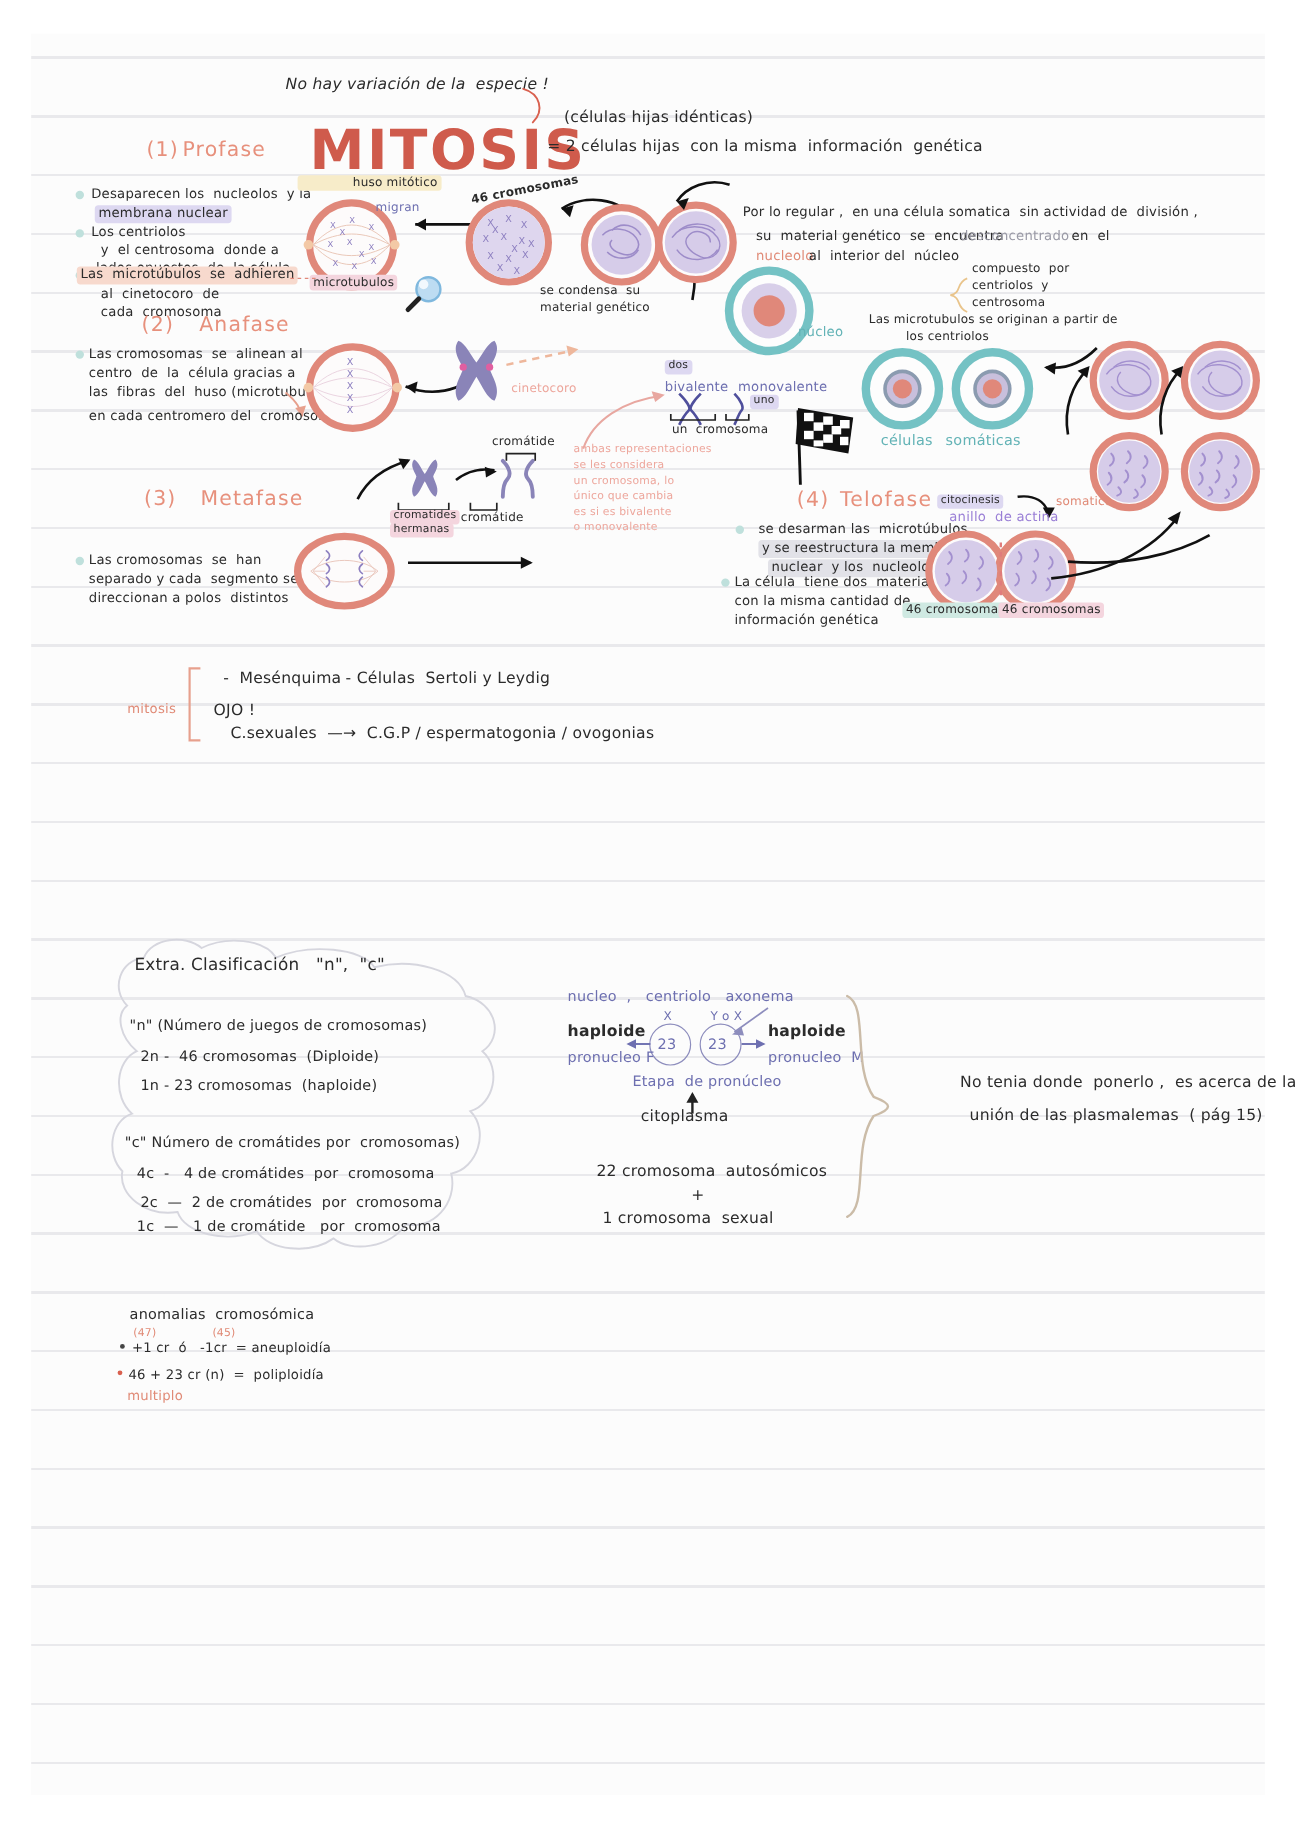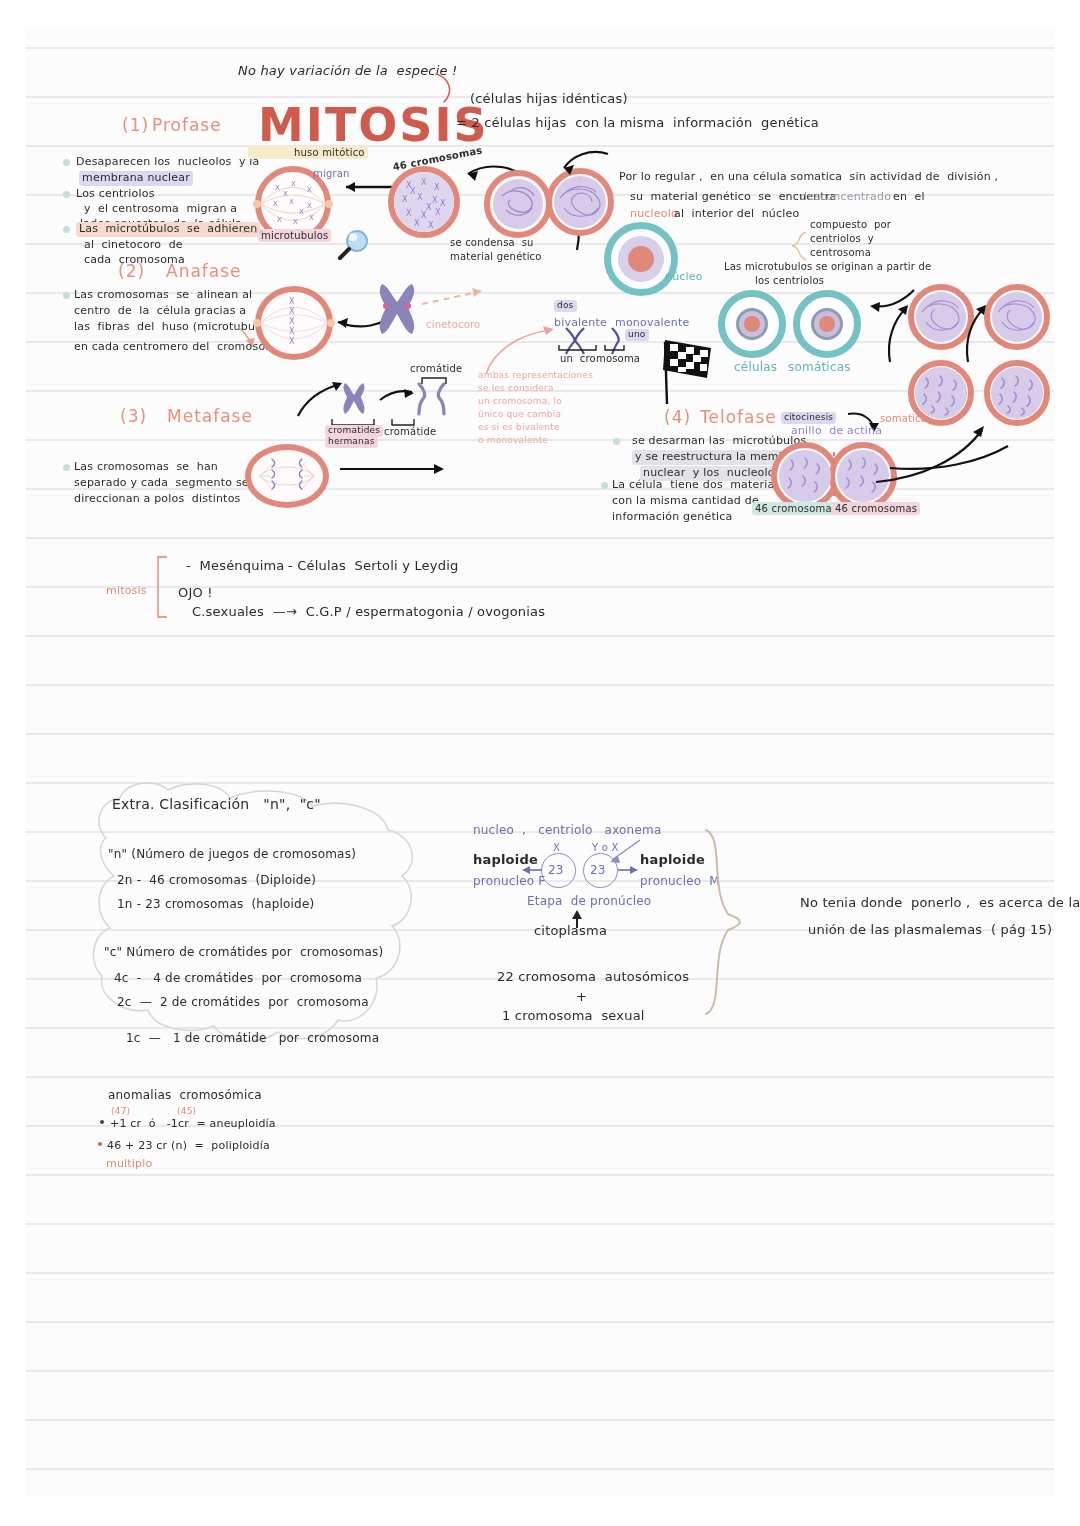--- a/index.html
+++ b/index.html
@@ -99,25 +99,25 @@
 <div class="layer">
   <div class="n phase" style="left:122px;top:114px;">(1)</div>
   <div class="n phase" style="left:152px;top:114px;">Profase</div>
 
   <div class="bullet" style="left:63px;top:159px;"></div>
   <div class="n hand s11 ink" style="left:76px;top:155px;">Desaparecen los  nucleolos  y la</div>
   <div class="n hand s11 ink hl hl-lav" style="left:79px;top:171px;">membrana nuclear</div>
 
   <div class="bullet" style="left:63px;top:191px;"></div>
   <div class="n hand s11 ink" style="left:76px;top:187px;">Los centriolos</div>
-  <div class="n hand s11 ink" style="left:84px;top:202px;">y  el centrosoma  migran a</div>
+  <div class="n hand s11 ink" style="left:84px;top:202px;">y  el centrosoma  donde a</div>
   <div class="n hand s11 ink" style="left:80px;top:217px;">lados opuestos  de  la célula</div>
 
   <div class="bullet" style="left:63px;top:226px;"></div>
-  <div class="n hand s11 ink hl hl-peach" style="left:76px;top:222px;">Las  microtúbulos  se  adhieren</div>
+  <div class="n hand s11 ink hl hl-peach" style="left:64px;top:222px;">Las  microtúbulos  se  adhieren</div>
   <div class="n hand s11 ink" style="left:84px;top:238px;">al  cinetocoro  de</div>
   <div class="n hand s11 ink" style="left:84px;top:253px;">cada  cromosoma</div>
 </div>
 
 <div class="layer">
 
   <div class="n hand s10 ink hl hl-yellow" style="left:248px;top:146px;padding-left:46px;">huso mitótico</div>
 
   <div class="cell cell-orange" style="left:255px;top:166px;width:76px;height:76px;"></div>
   <svg style="position:absolute;left:255px;top:166px;" width="76" height="76">
@@ -576,21 +576,21 @@
   </svg>
 
   <div class="n hand s14 ink" style="left:112px;top:795px;">Extra. Clasificación   "n",  "c"</div>
   <div class="n hand s12 ink" style="left:108px;top:847px;">"n" (Número de juegos de cromosomas)</div>
   <div class="n hand s12 ink" style="left:117px;top:873px;">2n -  46 cromosomas  (Diploide)</div>
   <div class="n hand s12 ink" style="left:117px;top:897px;">1n - 23 cromosomas  (haploide)</div>
 
   <div class="n hand s12 ink" style="left:104px;top:945px;">"c" Número de cromátides por  cromosomas)</div>
   <div class="n hand s12 ink" style="left:114px;top:971px;">4c  -   4 de cromátides  por  cromosoma</div>
   <div class="n hand s12 ink" style="left:117px;top:995px;">2c  —  2 de cromátides  por  cromosoma</div>
-  <div class="n hand s12 ink" style="left:126px;top:1015px;margin-top:16px;">1c  —   1 de cromátide   por  cromosoma</div>
+  <div class="n hand s12 ink" style="left:114px;top:1015px;">1c  —   1 de cromátide   por  cromosoma</div>
 </div>
 
 <div class="layer">
   <div class="n hand s12 blue" style="left:473px;top:823px;">nucleo  ,   centriolo   axonema</div>
 
   <div class="n hand s13 ink b" style="left:473px;top:851px;">haploide</div>
   <div class="n hand s13 ink b" style="left:640px;top:851px;">haploide</div>
 
   <div style="position:absolute;left:541px;top:853px;width:35px;height:35px;border-radius:50%;border:1.6px solid #8d8dbd;box-sizing:border-box;"></div>
   <div class="n hand s12 blue" style="left:548px;top:863px;">23</div>

